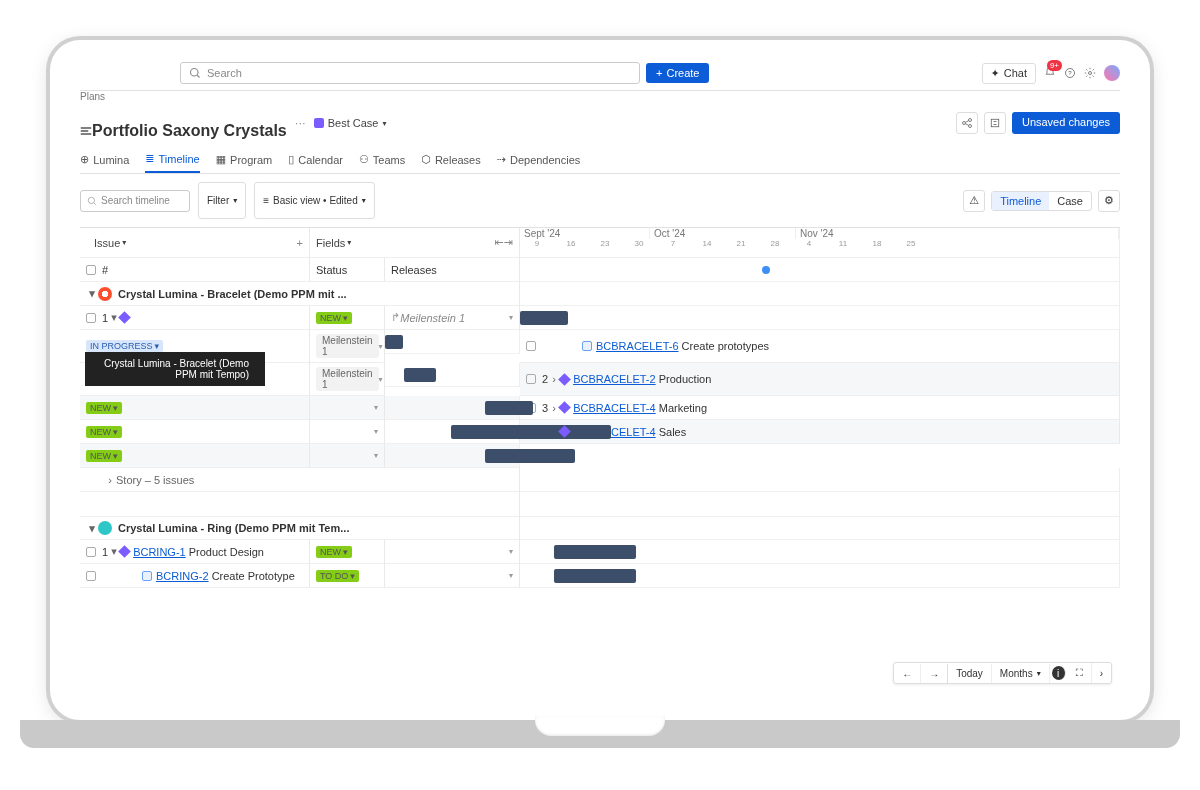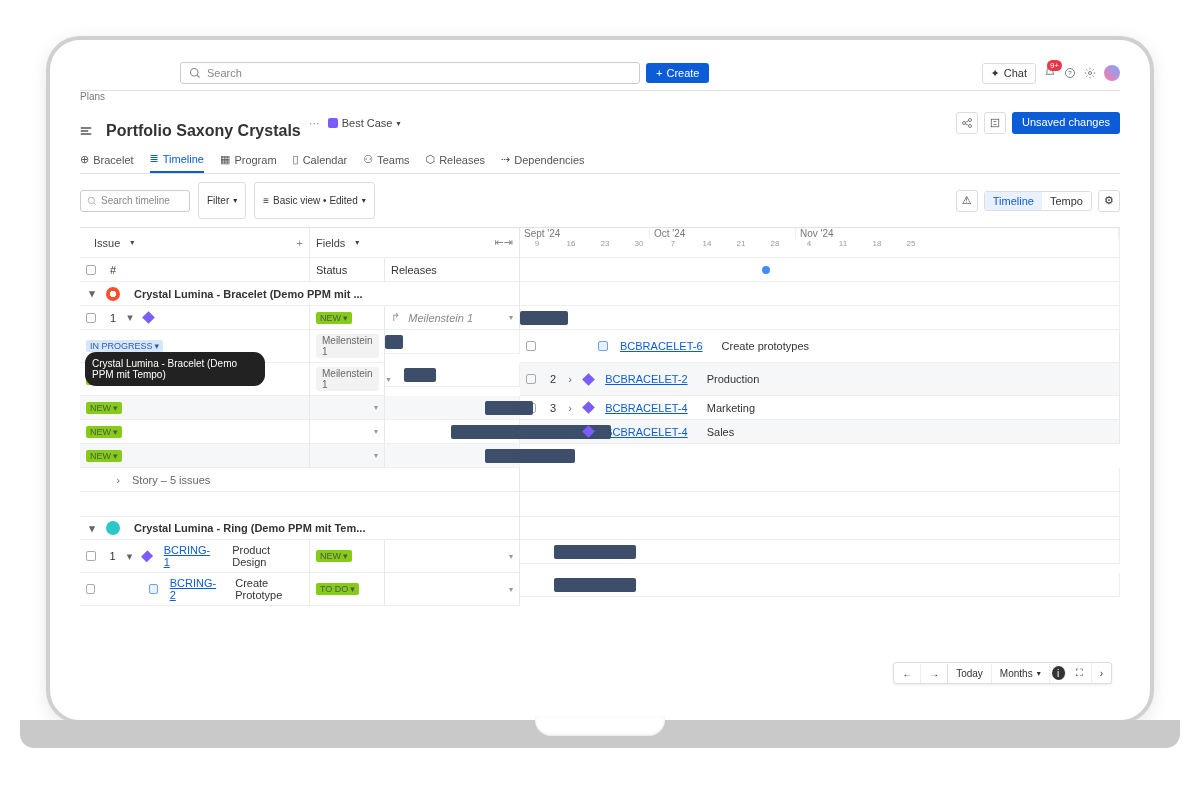--- a/index.html
+++ b/index.html
@@ -19,21 +19,21 @@
 .chat-pill { border: 1px solid #ddd; border-radius: 3px; padding: 3px 8px; display: flex; align-items: center; gap: 4px; }
 .bell-badge { position: relative; }
 .badge { position: absolute; top: -6px; right: -6px; background: #e34; color: #fff; font-size: 8px; padding: 1px 3px; border-radius: 6px; }
 .avatar { width: 16px; height: 16px; border-radius: 50%; background: linear-gradient(45deg,#f7a,#7af); }
 
 .divider { border-bottom: 1px solid #e1e1e1; }
 
 
 .breadcrumb { font-size: 10px; color: #777; margin: 0 0 4px; }
 .page-head { display: flex; align-items: center; gap: 8px; }
-.page-title { font-size: 16px; font-weight: 600; display: flex; align-items: center; gap: 14px; margin-top: 16px;}
+.page-title { font-size: 16px; font-weight: 600; display: flex; align-items: center; gap: 0; margin-top: 16px;}
 .scenario-chip { display: flex; align-items: center; gap: 4px; font-size: 11px; color: #444; }
 .scenario-sq { width: 10px; height: 10px; background: #7a5cff; border-radius: 2px; }
 .head-actions { margin-left: auto; display: flex; gap: 6px; }
 .icon-btn { width: 22px; height: 22px; border: 1px solid #ddd; border-radius: 3px; display: flex; align-items: center; justify-content: center; }
 .unsaved { background: #0b5cd6; color: #fff; padding: 4px 10px; border-radius: 3px; font-size: 11px; }
 
 
 .tabs { display: flex; gap: 16px; margin-top: 8px; border-bottom: 1px solid #e1e1e1; }
 .tab { padding: 4px 0 6px; color: #555; display: flex; gap: 4px; align-items: center; }
 .tab.active { color: #0b5cd6; border-bottom: 2px solid #0b5cd6; font-weight: 500; }
@@ -42,21 +42,21 @@
 .toolbar { display: flex; align-items: center; gap: 8px; padding: 8px 0; }
 .search-timeline { height: 22px; width: 110px; border: 1px solid #ccc; border-radius: 3px; display: flex; align-items: center; padding: 0 6px; gap: 4px; color: #888; font-size: 10px; }
 .chip-btn { border: 1px solid #ddd; border-radius: 3px; padding: 12px 8px; display: flex; align-items: center; gap: 4px; font-size: 10px; justify-content: flex-end; }
 .toolbar-right { margin-left: auto; display: flex; gap: 6px; align-items: center; }
 .view-toggle { display: flex; border: 1px solid #ddd; border-radius: 3px; overflow: hidden; }
 .view-toggle span { padding: 3px 8px; }
 .view-toggle .on { color: #0b5cd6; background: #eaf1fe; }
 
 
 .grid { display: grid; grid-template-columns: 230px 75px 135px 1fr; border-top: 1px solid #e1e1e1; }
-.cell { border-right: 1px solid #e9e9e9; border-bottom: 1px solid #eee; padding: 4px 6px; min-height: 24px; display: flex; align-items: center; gap: 8px; }
+.cell { border-right: 1px solid #e9e9e9; border-bottom: 1px solid #eee; padding: 4px 6px; min-height: 24px; display: flex; align-items: center; }
 .cell.header { font-weight: 500; color: #444; background: #fff; }
 .row-alt { background: #f6f7f8; }
 .chk { width: 10px; height: 10px; border: 1px solid #aaa; border-radius: 2px; margin-right: 6px; display: inline-block; }
 .chev { width: 8px; height: 8px; display: inline-flex; align-items: center; justify-content: center; color: #666; margin: 0 2px;}
 .epic-icon { width: 9px; height: 9px; transform: rotate(45deg); background: #7a5cff; margin-right: 4px; }
 .task-sq { width: 10px; height: 10px; background: #eaf1fe; border: 1px solid #6aa3f5; border-radius: 2px; margin-right: 4px; }
 .proj-dot { width: 14px; height: 14px; border-radius: 50%; margin-right: 6px; }
 .link { color: #0b5cd6; text-decoration: underline; }
 .status-pill { font-size: 9px; padding: 1px 4px; border-radius: 2px; display: inline-flex; align-items: center; gap: 2px; }
 .pill-new { background: #84cc16; color: #555; }
@@ -66,21 +66,21 @@
 
 
 .timeline-head { position: relative; height: 30px; border-bottom: 1px solid #eee; border-right: 1px solid #eee;}
 .month-labels { display: flex; font-size: 10px; color: #777; }
 .month-labels div { flex: 1; padding-left: 4px; border-right: 1px solid #eee;}
 .day-labels { display: flex; font-size: 8px; color: #999; }
 .day-labels div { width: 34px; text-align: center; }
 .gantt-row { position: relative; height: 24px; border-bottom: 1px solid #f0f0f0; border-right: 1px solid #eee;}
 .gantt-row.alt { background: #f6f7f8; }
 .bar { position: absolute; top: 5px; height: 14px; background: #3d4e6b; border-radius: 2px; }
-.tooltip { position: absolute; left: 25px; top: 302px; background: #222; color: #fff; font-size: 10px; padding: 6px 7px; border-radius: 11px; width: 180px; text-align: left; z-index: 30; }
+.tooltip { position: absolute; left: 25px; top: 302px; background: #222; color: #fff; font-size: 10px; padding: 6px 16px; border-radius: 0; width: 180px; text-align: right; z-index: 30; }
 
 .footer-ctrl { position: absolute; right: 28px; bottom: 26px; background: #fff; border: 1px solid #ddd; border-radius: 3px; display: flex; align-items: center; font-size: 10px; box-shadow: 0 1px 3px rgba(0,0,0,.08);}
 .footer-ctrl > div { padding: 4px 8px; border-right: 1px solid #eee; display: flex; align-items: center; gap: 4px;}
 .footer-ctrl > div:last-child { border-right: 0; }
 
 .icon { width: 12px; height: 12px; display: inline-block; }
 svg { display: block; }
 </style>
 </head>
 <body>
@@ -155,21 +155,21 @@
               <path d="M6 6h4M6 10h4" stroke="#555"></path>
             </svg>
           </div>
     <div class="unsaved">Unsaved changes</div>
   </div>
 </div>
 
 <div class="tabs">
   <div class="tab">
           <span>⊕</span>
-          <span>Bracelet</span>
+          <span>Lumina</span>
         </div>
   <div class="tab active">
           <span>≣</span>
           <span>Timeline</span>
         </div>
   <div class="tab">
           <span>▦</span>
           <span>Program</span>
         </div>
   <div class="tab">
@@ -204,21 +204,21 @@
         </div>
   <div class="chip-btn">
           <span>≡</span>
           <span>Basic view • Edited</span>
           <span style="font-size:8px">▾</span>
         </div>
   <div class="toolbar-right">
     <div class="icon-btn">⚠</div>
     <div class="view-toggle">
       <span class="on">Timeline</span>
-      <span>Tempo</span>
+      <span>Case</span>
     </div>
     <div class="icon-btn">⚙</div>
   </div>
 </div>
 
 <div class="grid">
   <div class="cell header">
           <span style="margin-left:8px">Issue</span> 
           <span style="font-size:8px;margin-left:2px">▾</span>
           <span style="margin-left:auto;color:#888">+</span>

